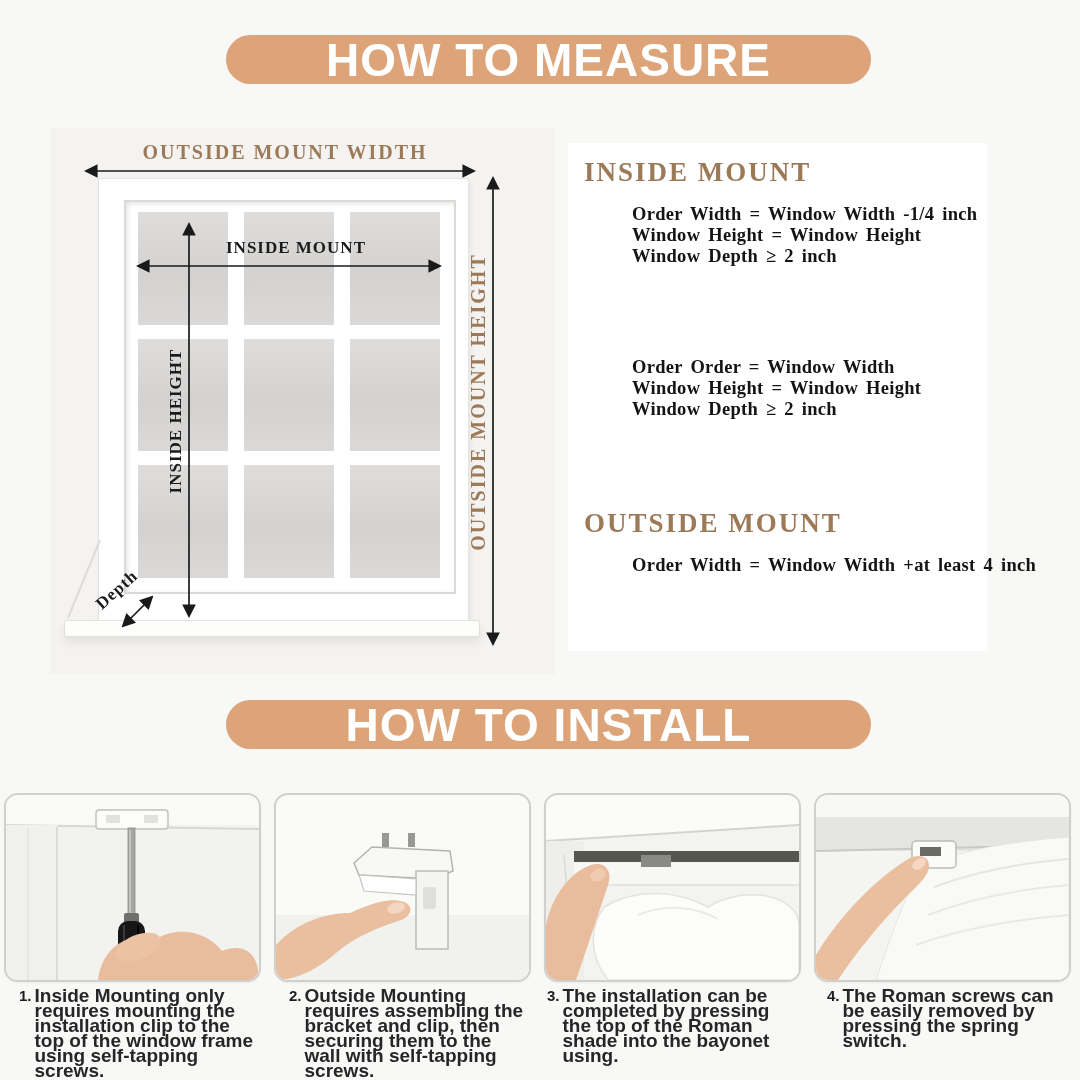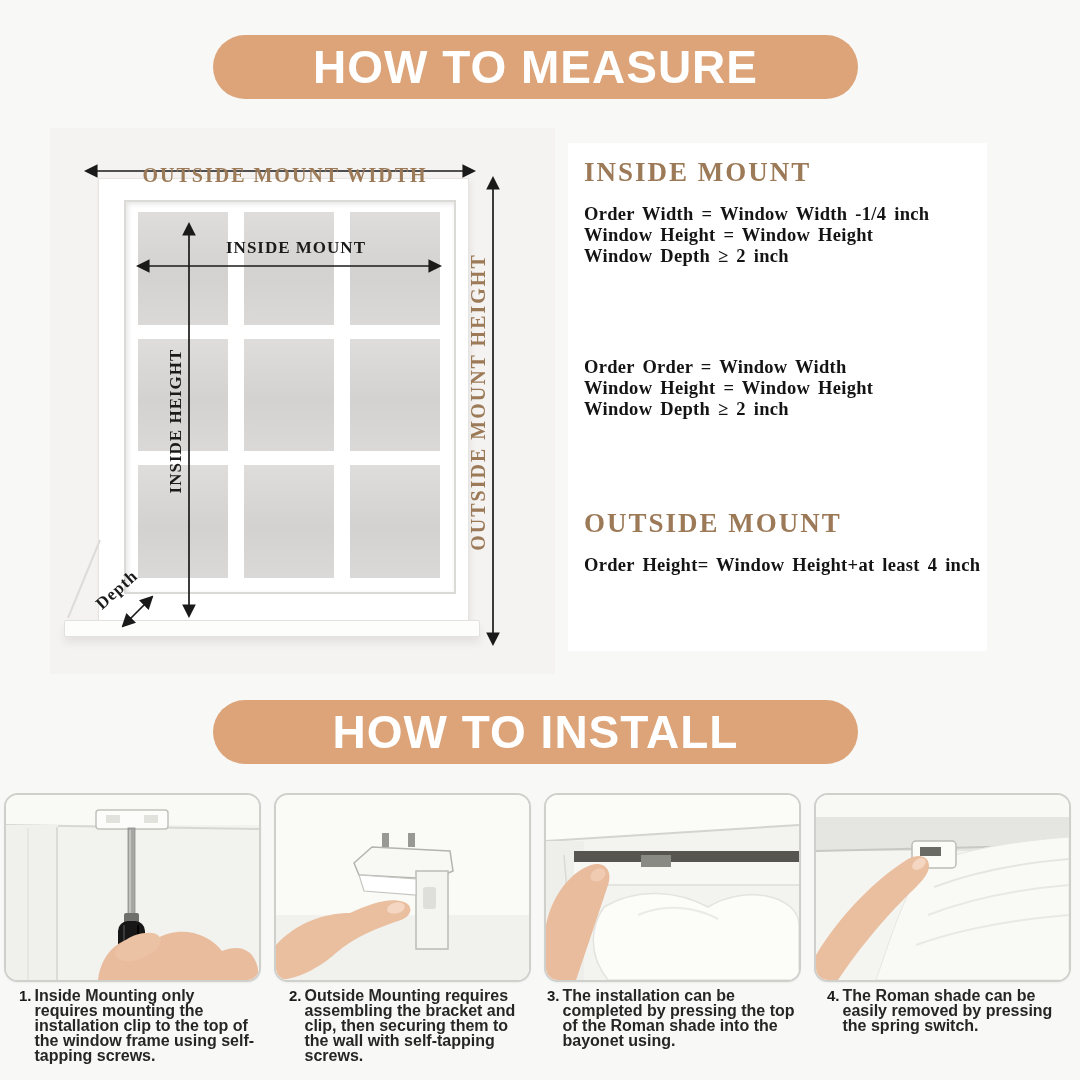--- a/index.html
+++ b/index.html
@@ -1,20 +1,20 @@
 <!DOCTYPE html>
 <html><head>
 <meta charset="utf-8">
 <style>
   html,body{margin:0;padding:0;}
   body{background:#f8f8f7;font-family:"Liberation Sans",sans-serif;}
   .canvas{position:relative;width:1080px;height:1080px;background:#f8f8f7;overflow:hidden;}
 
   
-  .banner{position:absolute;left:213px;width:645px;height:64px;border-radius:36px;
+  .banner{position:absolute;left:226px;width:645px;height:49px;border-radius:36px;
           background:#dca478;display:flex;align-items:center;justify-content:center;}
   .banner span{color:#ffffff;font-family:"Liberation Sans",sans-serif;font-weight:bold;
                font-size:46px;letter-spacing:1px;}
   .banner-measure{top:35px;}
   .banner-install{top:700px;}
 
   
   .diagram{position:absolute;left:40px;top:120px;width:520px;height:560px;}
   .diagram .wall{position:absolute;left:10px;top:8px;width:505px;height:546px;background:#f4f3f1;}
   .win-frame{position:absolute;left:58px;top:58px;width:369px;height:444px;background:#ffffff;
@@ -25,48 +25,48 @@
               grid-template-columns:repeat(3,1fr);grid-template-rows:repeat(3,1fr);
               gap:14px 16px;background:#ffffff;}
   .pane{background:linear-gradient(180deg,#dedddb 0%,#d3d2d0 55%,#dad9d7 100%);}
   .sill{position:absolute;left:24px;top:500px;width:414px;height:15px;background:#fdfdfc;
         border:1px solid #e3e1dd;border-radius:2px;box-shadow:0 6px 8px rgba(0,0,0,0.07);}
 
   .dlabel{position:absolute;white-space:nowrap;font-family:"Liberation Serif","DejaVu Serif",serif;
           font-weight:bold;}
   .dlabel.brown{color:#9c7a58;font-size:20px;letter-spacing:2px;}
   .dlabel.dark{color:#1b1b1b;font-size:17px;letter-spacing:1px;}
-  .lbl-ow{left:245px;top:32px;transform:translate(-50%,-50%);margin-top:23px;}
+  .lbl-ow{left:245px;top:32px;transform:translate(-50%,-50%);}
   .lbl-im{left:256px;top:128px;transform:translate(-50%,-50%);}
   .lbl-ih{left:136px;top:301px;transform:translate(-50%,-50%) rotate(-90deg);}
   .lbl-oh{left:438px;top:282px;transform:translate(-50%,-50%) rotate(-90deg);}
   .lbl-depth{left:77px;top:470px;transform:translate(-50%,-50%) rotate(-42deg);font-size:17px;}
   .arrows{position:absolute;left:0;top:0;}
 
   
   .info-panel{position:absolute;left:568px;top:143px;width:419px;height:508px;background:#ffffff;}
   .mgroup{position:absolute;left:16px;right:10px;}
   .mgroup .mhead{font-family:"Liberation Serif","DejaVu Serif",serif;font-weight:bold;
                  color:#9c7a58;font-size:27px;letter-spacing:2px;}
   .mgroup .mlines{margin-top:16px;}
   .mgroup .mline{font-family:"Liberation Serif","DejaVu Serif",serif;font-weight:bold;
                  color:#141414;font-size:18.5px;line-height:21px;letter-spacing:0.3px;
-                 word-spacing:3px;white-space:nowrap;}
+                 word-spacing:3px;white-space:nowrap;margin-left:48px;}
   .g1{top:14px;} .g2{top:198px;} .g3{top:365px;}
 
   
   .photo{position:absolute;top:793px;width:253px;height:185px;margin:0;background:#f6f6f4;
          border:2px solid #cfcfcc;border-radius:14px;overflow:hidden;
          box-shadow:0 1px 2px rgba(0,0,0,0.05);}
   .photo svg{display:block;}
   .p1{left:4px;} .p2{left:274px;} .p3{left:544px;} .p4{left:814px;}
 
   .caption{position:absolute;top:988px;display:flex;align-items:flex-start;}
   .caption .num{font-weight:bold;font-size:15px;color:#1c1c1c;margin-right:3px;line-height:15px;}
-  .caption .txt{font-weight:600;font-size:16px;line-height:15px;color:#262626;}
+  .caption .txt{font-weight:600;font-size:19px;line-height:15px;color:#262626;}
   .c1{left:19px;width:238px;} .c2{left:289px;width:243px;}
   .c3{left:547px;width:248px;} .c4{left:827px;width:240px;}
 </style>
 </head>
 <body>
 
 <div class="canvas">
 
   <div class="banner banner-measure">
     <span>HOW TO MEASURE</span>
@@ -128,21 +128,21 @@
     <div class="mgroup g2">
       <div class="mlines">
         <div class="mline">Order Order = Window Width</div>
         <div class="mline">Window Height = Window Height</div>
         <div class="mline">Window Depth ≥ 2 inch</div>
       </div>
     </div>
     <div class="mgroup g3">
       <div class="mhead">OUTSIDE MOUNT</div>
       <div class="mlines">
-        <div class="mline">Order Height= Window Height+at least 4 inch</div>
+        <div class="mline">Order Width = Window Width +at least 4 inch</div>
       </div>
     </div>
   </div>
 
   <div class="banner banner-install">
     <span>HOW TO INSTALL</span>
   </div>
 
   <figure class="photo p1">
     <svg width="253" height="185" viewBox="0 0 253 185">
@@ -239,16 +239,16 @@
   <div class="caption c2">
     <span class="num">2.</span>
     <span class="txt">Outside Mounting requires assembling the bracket and clip, then securing them to the wall with self-tapping screws.</span>
   </div>
   <div class="caption c3">
     <span class="num">3.</span>
     <span class="txt">The installation can be completed by pressing the top of the Roman shade into the bayonet using.</span>
   </div>
   <div class="caption c4">
     <span class="num">4.</span>
-    <span class="txt">The Roman shade can be easily removed by pressing the spring switch.</span>
+    <span class="txt">The Roman screws can be easily removed by pressing the spring switch.</span>
   </div>
 
 </div>
 
 </body></html>

